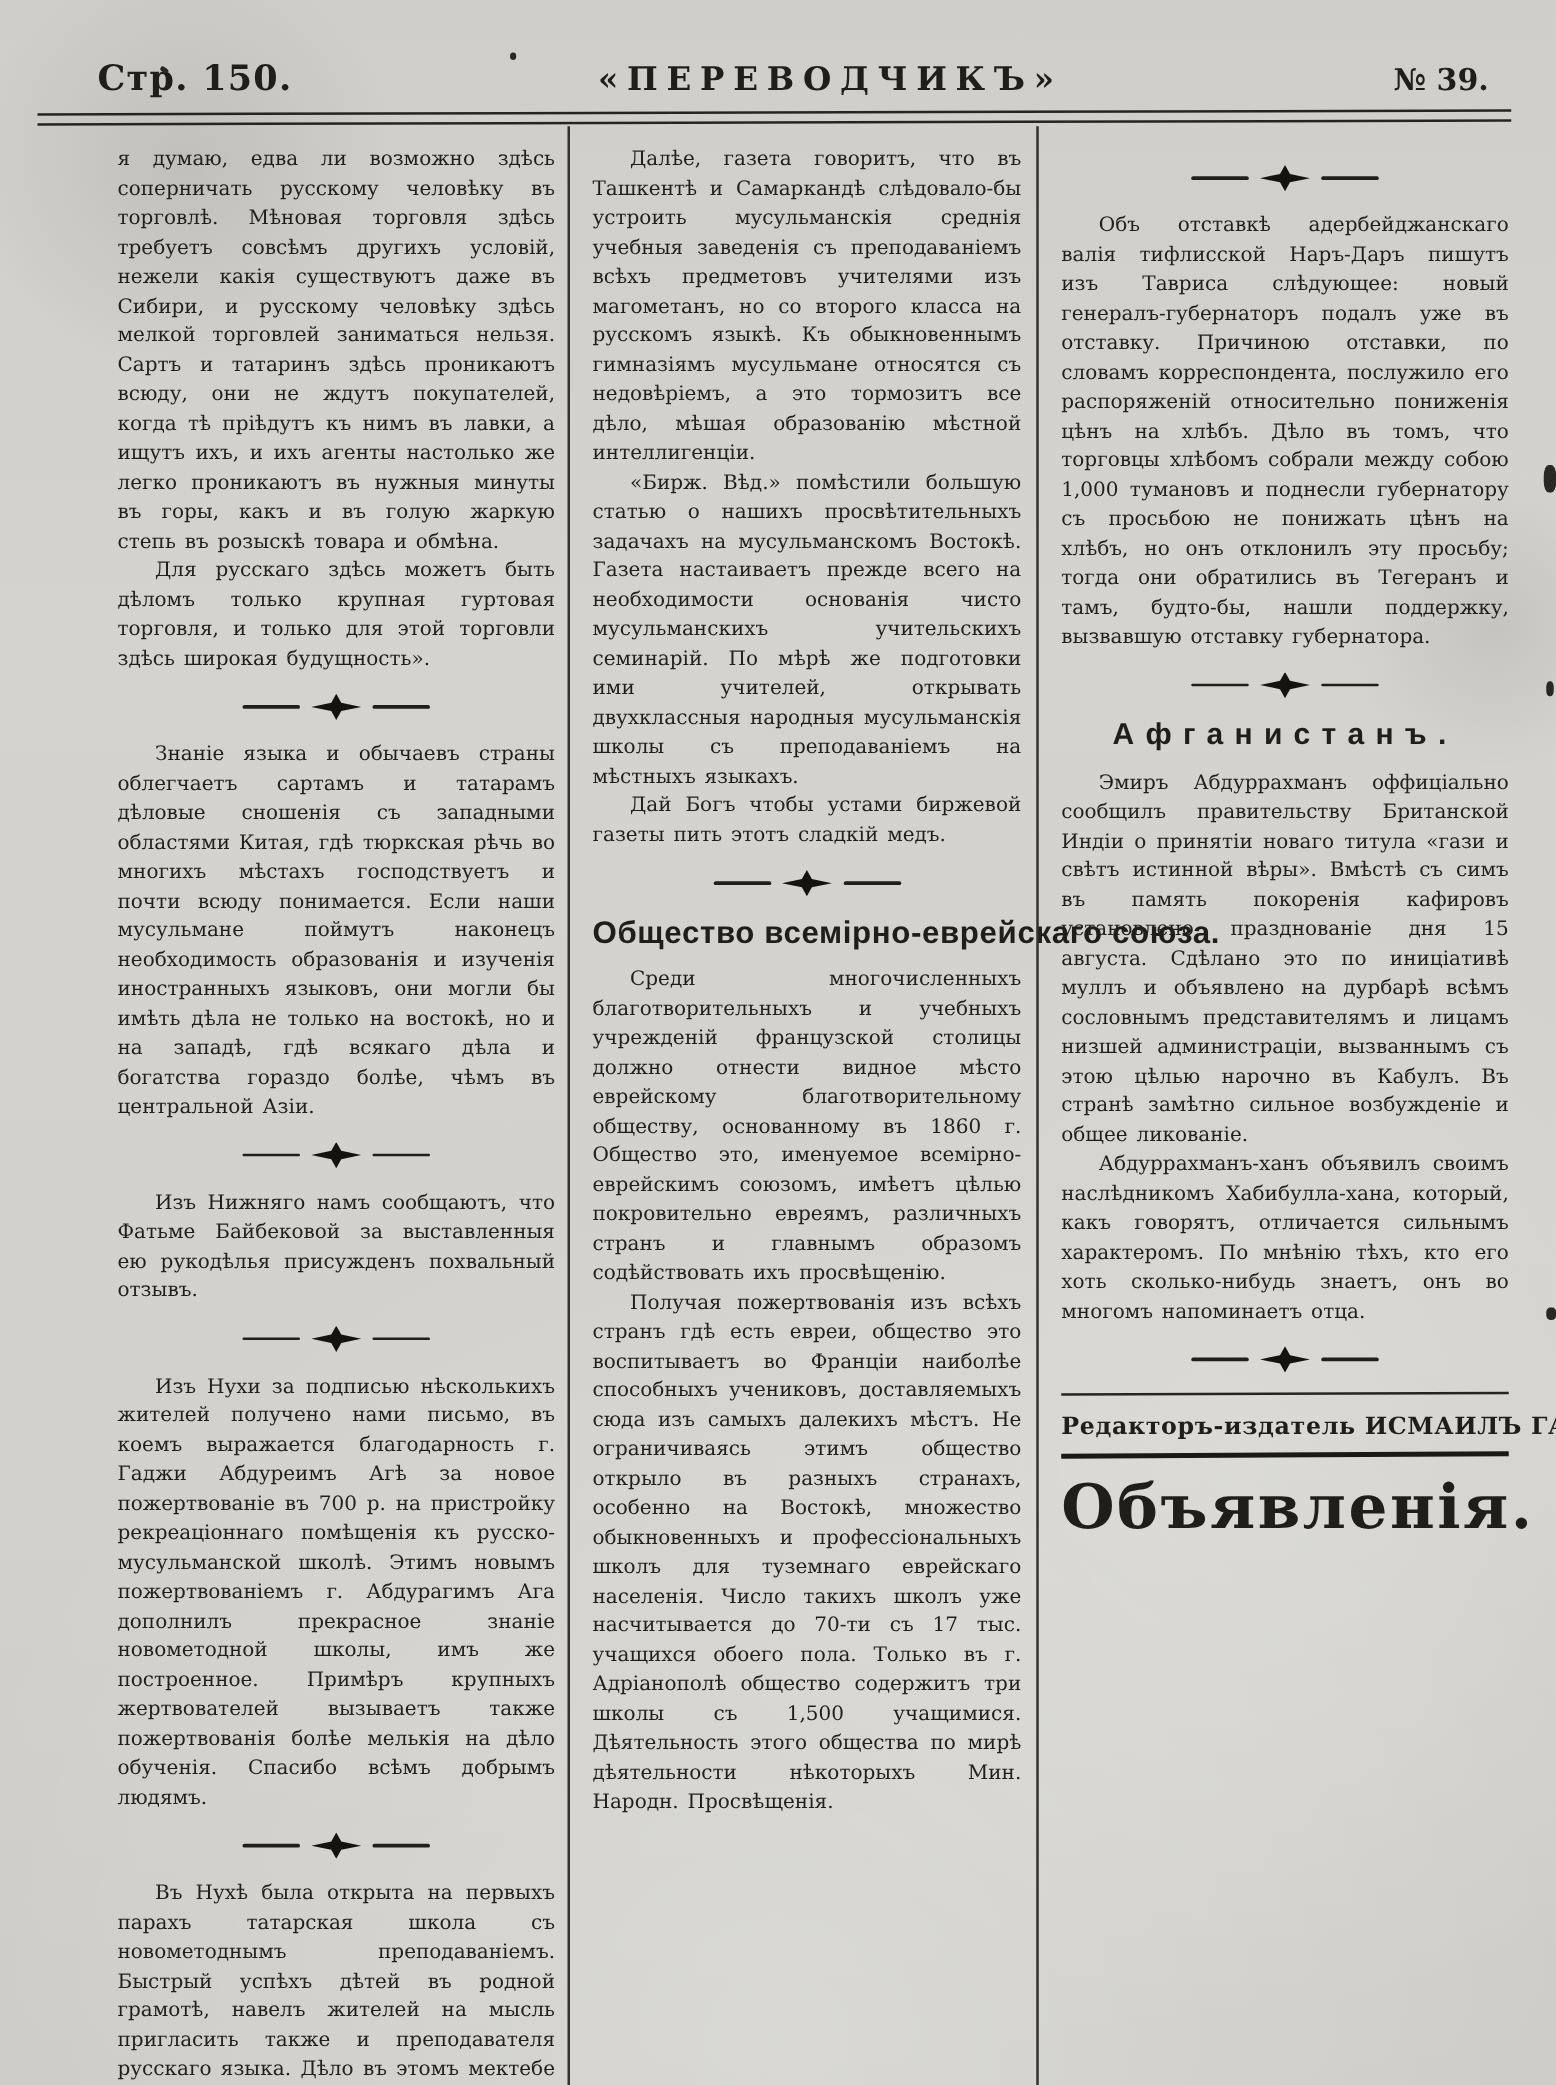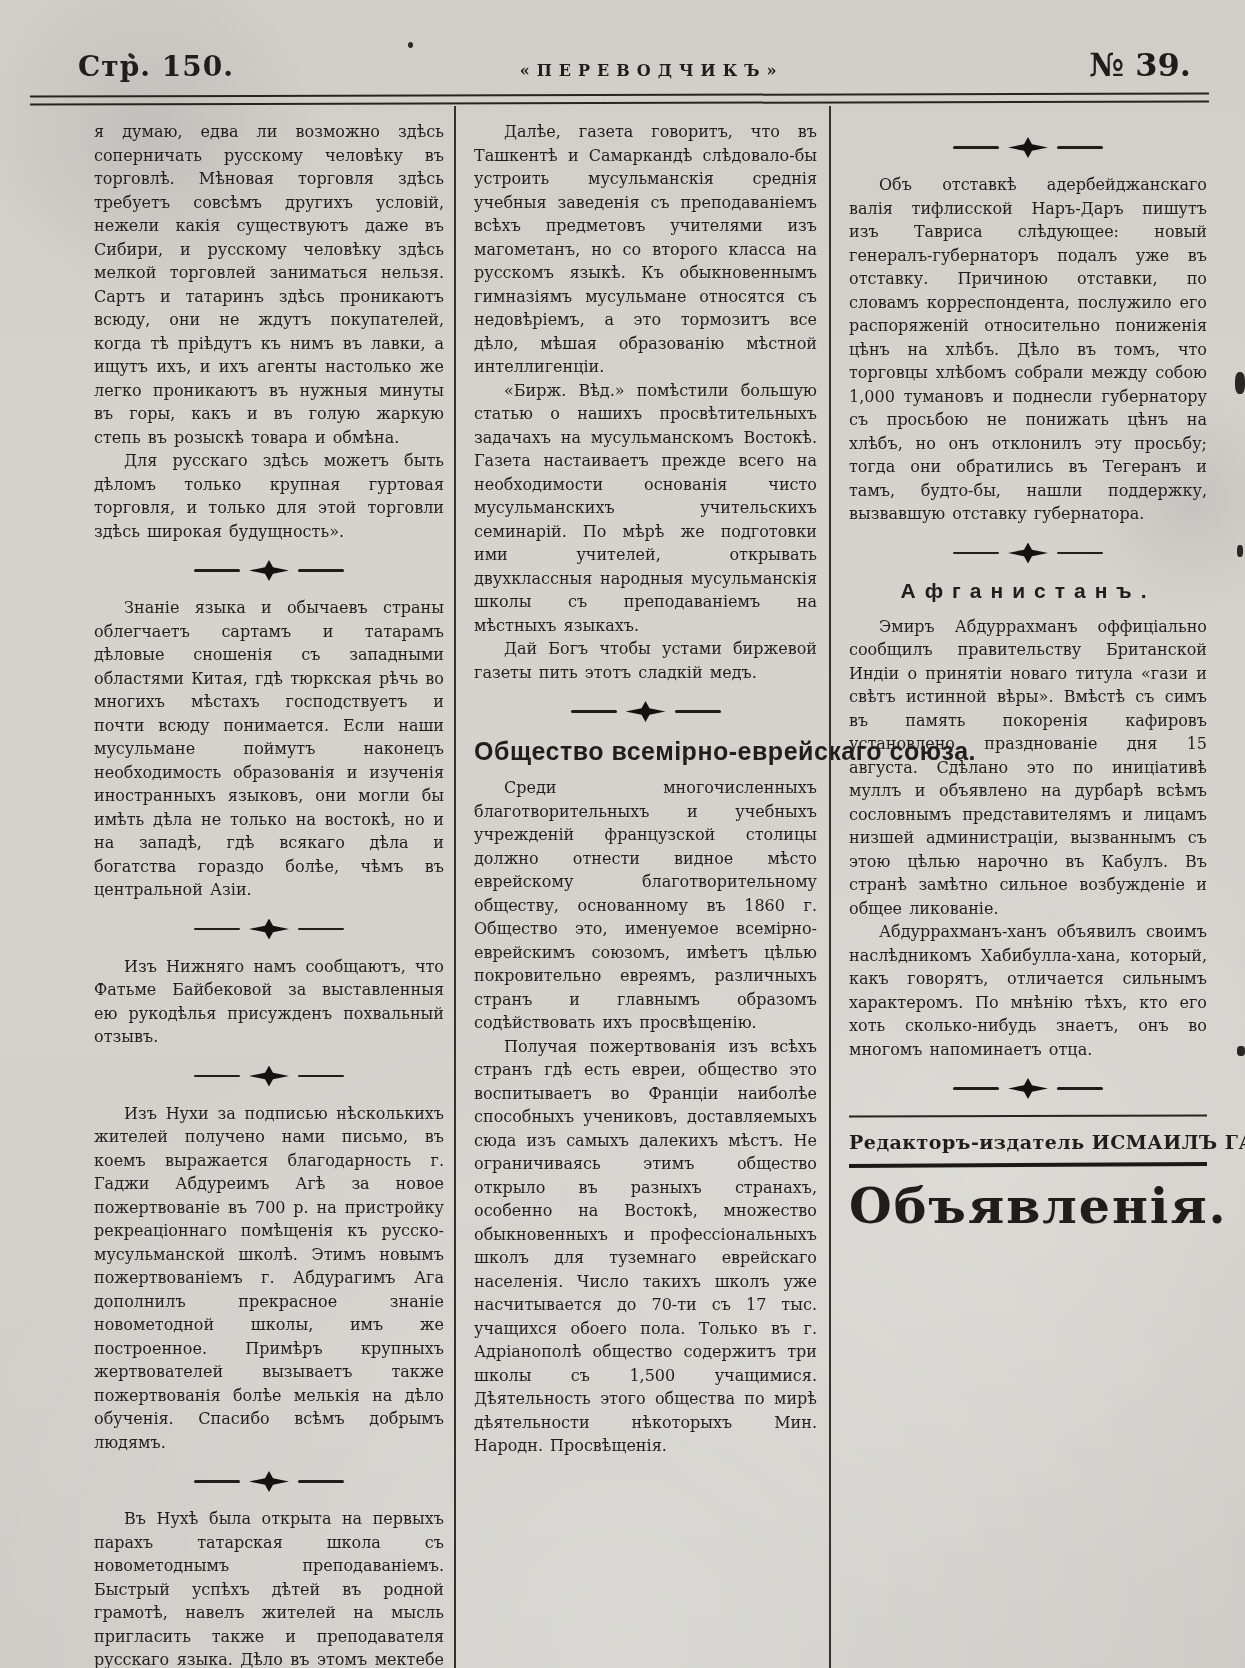--- a/index.html
+++ b/index.html
@@ -19,22 +19,22 @@
     overflow:hidden;
     color:#201e1b;
     font-family:"DejaVu Serif", serif;
   }
   
   .masthead{
     display:flex;justify-content:space-between;align-items:baseline;
     padding:0 18px 0 48px;
   }
   .page-label{font-size:28px;font-weight:700;letter-spacing:1px;}
-  .issue-title{font-size:16px;font-weight:700;letter-spacing:7px;transform:translateX(-10px);}
-  .issue-no{font-size:32px;font-weight:700;}
+  .issue-title{font-size:26px;font-weight:700;letter-spacing:7px;transform:translateX(-10px);}
+  .issue-no{font-size:24px;font-weight:700;}
   .double-rule{
     margin-top:10px;height:6px;
     border-top:2.5px solid #26241f;
     border-bottom:2px solid #26241f;
     transform:rotate(-0.15deg);
   }
   
   .content{
     margin-left:64px;
     margin-top:2px;
@@ -66,21 +66,21 @@
     width:40px;height:21px;background:#15130f;
     clip-path:polygon(50% 0,60% 34%,100% 50%,60% 66%,50% 100%,40% 66%,0 50%,40% 34%);
   }
   .head-society{
     font-family:"Liberation Sans", sans-serif;
     font-size:25px;font-weight:700;letter-spacing:.5px;
     margin:6px 0 10px 0;text-align:left;white-space:nowrap;
   }
   .head-afghan{
     font-family:"Liberation Sans", sans-serif;
-    font-size:21px;font-weight:700;letter-spacing:9px;
+    font-size:24px;font-weight:700;letter-spacing:9px;
     text-align:center;margin:10px 0 12px 0;
   }
   
   .rule-thin{height:0;border-top:2px solid #26241f;margin:16px 0 0 0;transform:rotate(-0.2deg);}
   .editor-line{
     font-size:19px;font-weight:700;letter-spacing:.5px;
     margin:14px 0 10px 0;white-space:nowrap;
   }
   .rule-thick{height:0;border-top:4.5px solid #1b1916;margin:2px 0 0 0;transform:rotate(-0.3deg);}
   .ads-heading{

